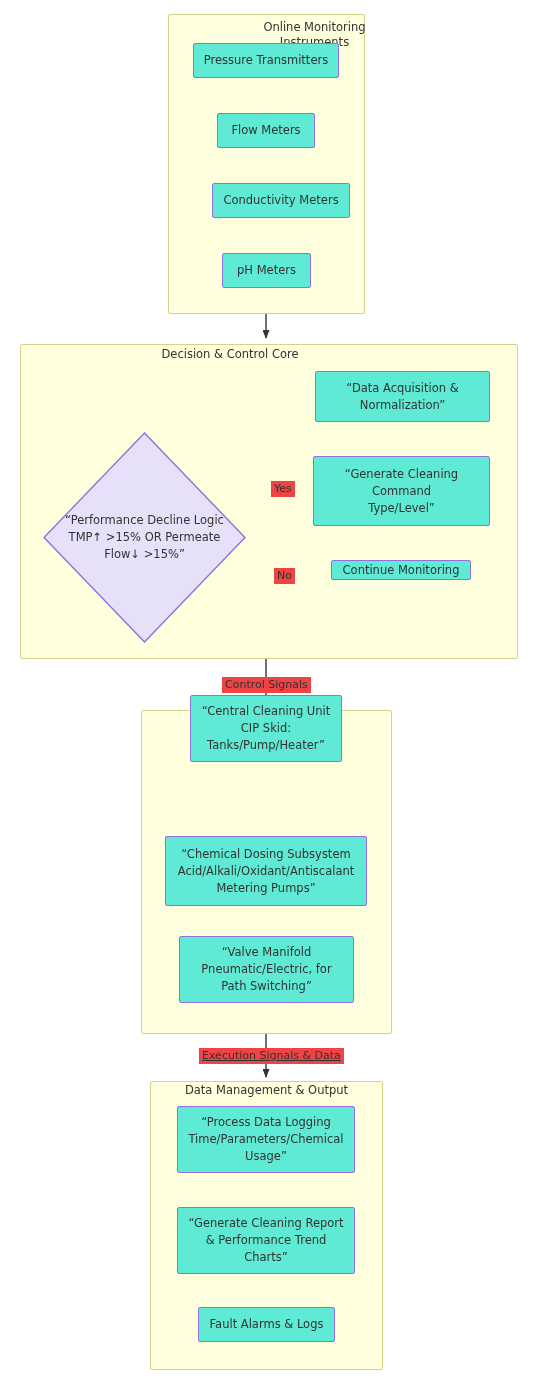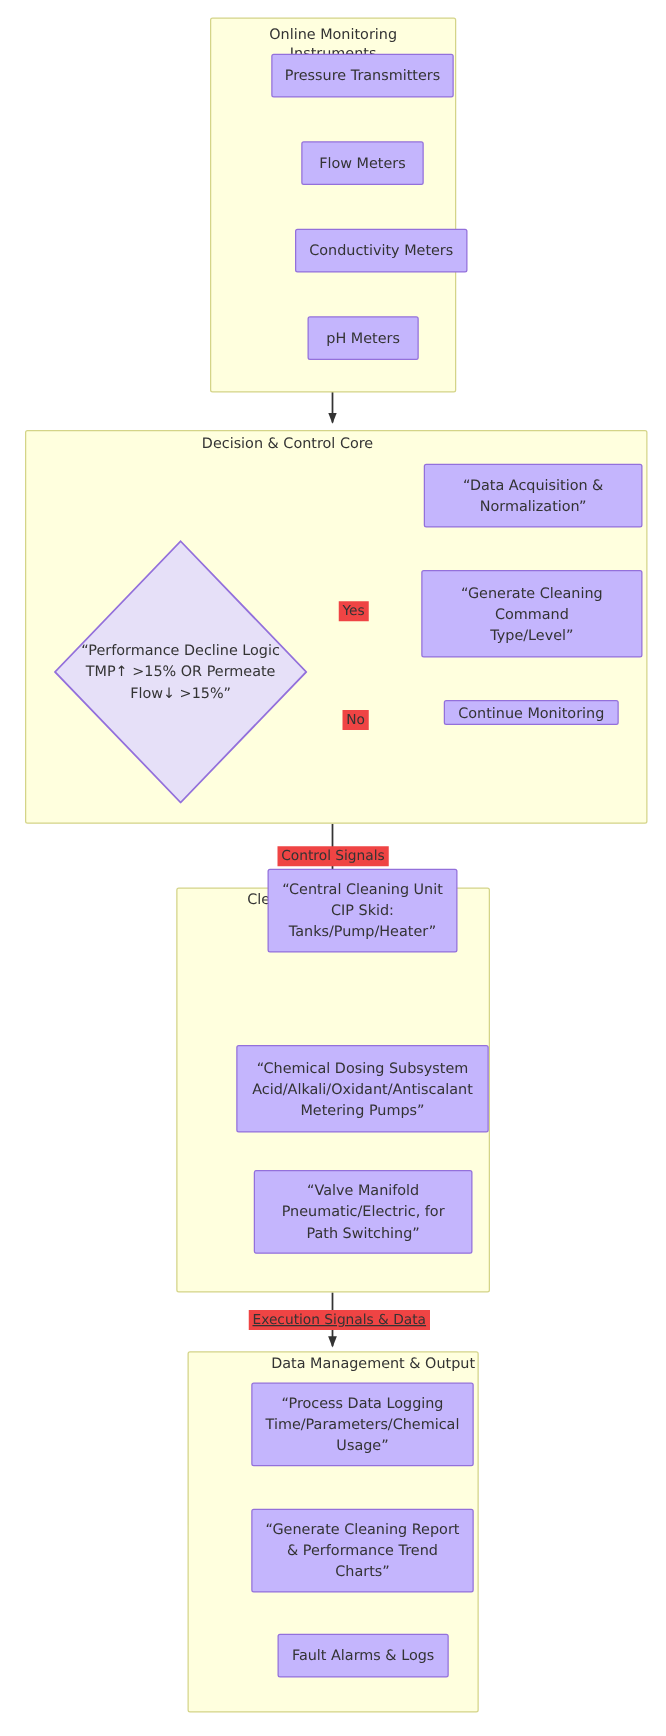--- a/index.html
+++ b/index.html
@@ -41,35 +41,34 @@
     right: 0;
     text-align: center;
     font-size: 11.5px;
     color: #333333;
     line-height: 15px;
     z-index: 3;
     pointer-events: none;
   }
   .node {
     position: absolute;
-    background: #c4b5fd;
+    background: #5eead4;
     border: 1px solid #9370db;
     border-radius: 2px;
     box-sizing: border-box;
     display: flex;
     align-items: center;
     justify-content: center;
     text-align: center;
     font-size: 11.5px;
     color: #333333;
     line-height: 17px;
     z-index: 4;
     white-space: pre-line;
     padding: 2px 4px;
-    margin-left: 24px;
   }
   .decision {
     position: absolute;
     z-index: 4;
   }
   .decision svg {
     position: absolute;
     left: 0;
     top: 0;
   }
@@ -116,21 +115,21 @@
     <path d="M246,513 C268,505 290,494 311,491" stroke="#333333" stroke-width="1.4" fill="none" marker-end="url(#arrowhead)"></path>
 
     <path d="M246,562 C268,570 290,578 327,578" stroke="#333333" stroke-width="1.4" fill="none" marker-end="url(#arrowhead)"></path>
 
     <path d="M266,659 L266,706" stroke="#333333" stroke-width="1.4" fill="none" marker-end="url(#arrowhead)"></path>
 
     <path d="M266,1034 L266,1077" stroke="#333333" stroke-width="1.4" fill="none" marker-end="url(#arrowhead)"></path>
   </svg>
 
   <div class="cluster" style="left:168px; top:14px; width:197px; height:300px;"></div>
-  <div class="cluster-title" style="left:168px; top:20px; width:197px;">
+  <div class="cluster-title" style="left:168px; top:20px; width:197px;padding-left:48px;">
     <div>Online Monitoring</div>
     <div>Instruments</div>
   </div>
 
   <div class="node" style="left:193px; top:43px; width:146px; height:35px;">Pressure Transmitters</div>
 
   <div class="node" style="left:217px; top:113px; width:98px; height:35px;">Flow Meters</div>
 
   <div class="node" style="left:212px; top:183px; width:138px; height:35px;">Conductivity Meters</div>
 
@@ -173,21 +172,21 @@
 Acid/Alkali/Oxidant/Antiscalant
 Metering Pumps”</div>
 
   <div class="node" style="left:179px; top:936px; width:175px; height:67px;">“Valve Manifold
 Pneumatic/Electric, for
 Path Switching”</div>
 
   <div class="edge-label" style="left:199px; top:1048px;text-decoration:underline;">Execution Signals &amp; Data</div>
 
   <div class="cluster" style="left:150px; top:1081px; width:233px; height:289px;"></div>
-  <div class="cluster-title" style="left:150px; top:1083px; width:233px;margin-left:32px;">Data Management &amp; Output</div>
+  <div class="cluster-title" style="left:150px; top:1083px; width:233px;">Data Management &amp; Output</div>
 
   <div class="node" style="left:177px; top:1106px; width:178px; height:67px;">“Process Data Logging
 Time/Parameters/Chemical
 Usage”</div>
 
   <div class="node" style="left:177px; top:1207px; width:178px; height:67px;">“Generate Cleaning Report
 &amp; Performance Trend
 Charts”</div>
 
   <div class="node" style="left:198px; top:1307px; width:137px; height:35px;">Fault Alarms &amp; Logs</div>

